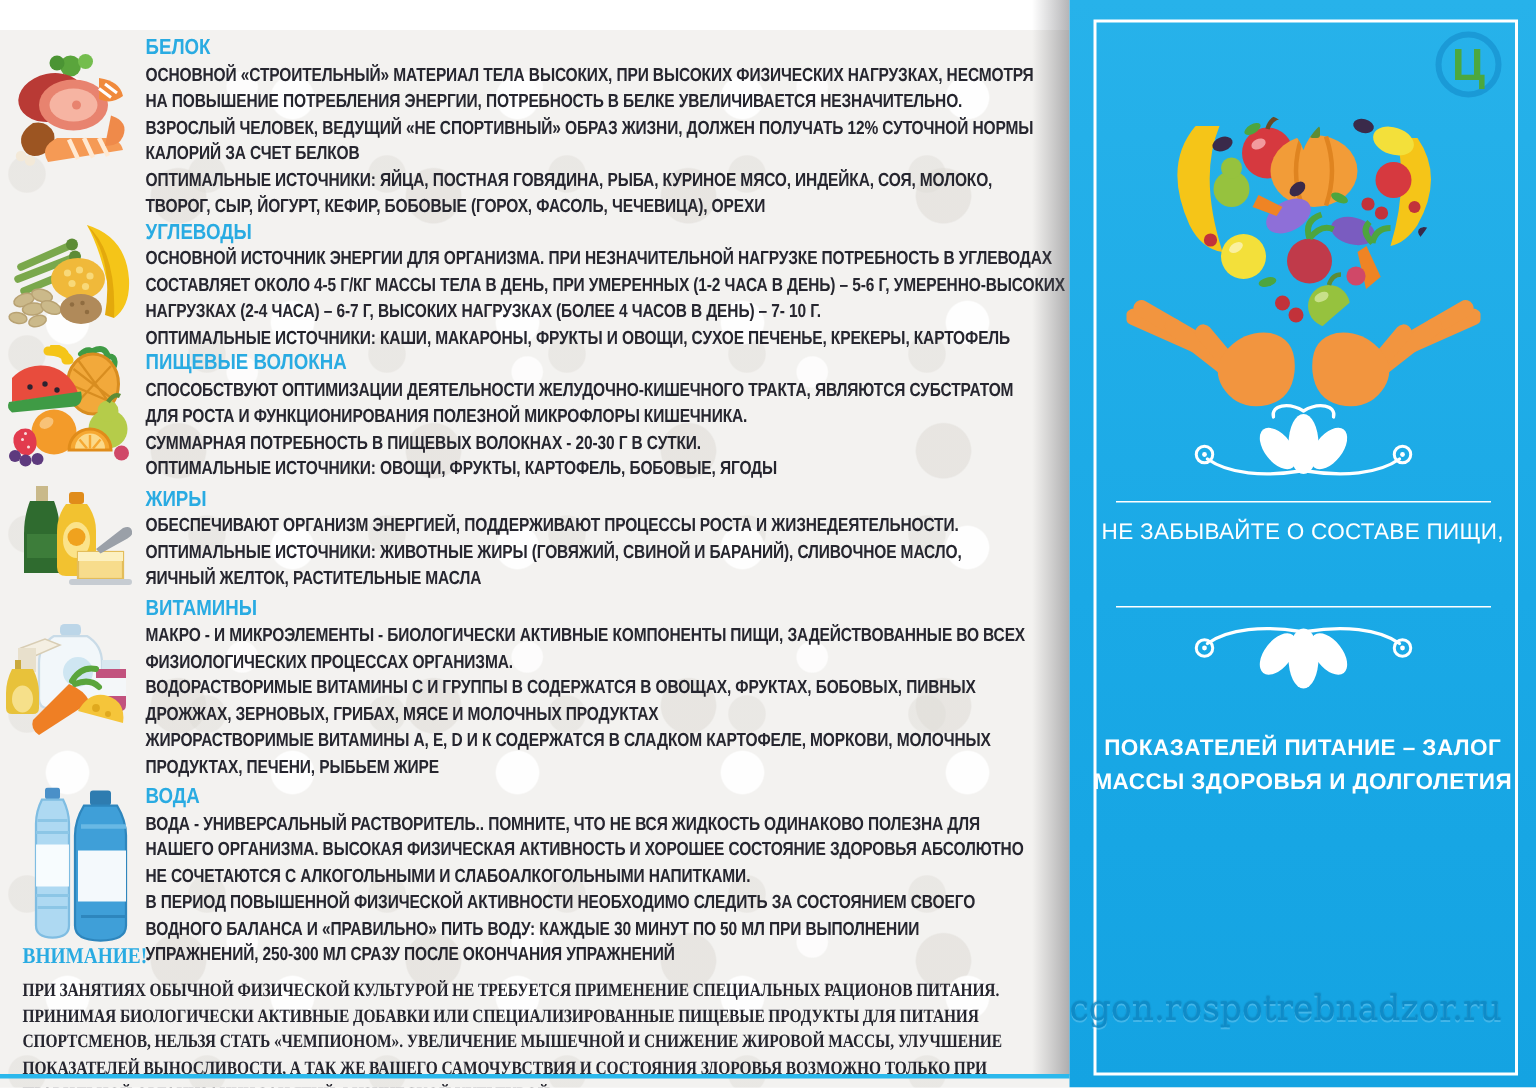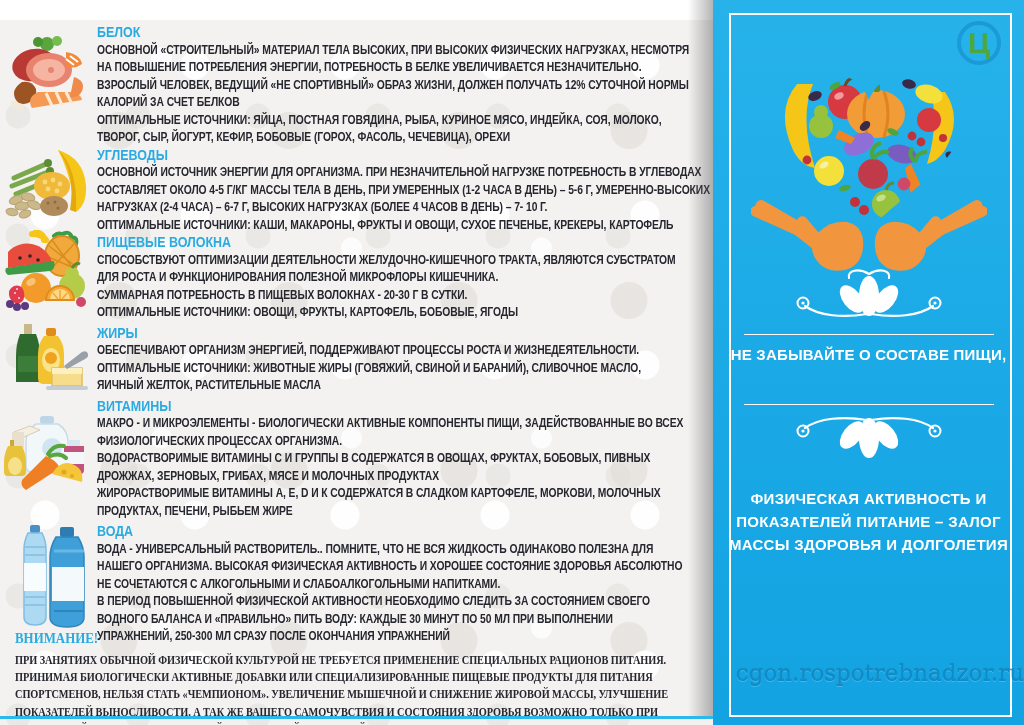--- a/index.html
+++ b/index.html
@@ -59,25 +59,25 @@
   }
   .logo { position:absolute; right:22px; top:20px; width:46px; height:46px; }
   .logo svg { display:block; }
   .heart-wrap   { position:absolute; left:50%; top:68px;  transform:translateX(-50%); }
   .hands-wrap   { position:absolute; left:50%; top:196px; transform:translateX(-50%); }
   .flour1-wrap  { position:absolute; left:50%; top:266px; transform:translateX(-50%); }
   .flour2-wrap  { position:absolute; left:50%; top:410px; transform:translateX(-50%) scaleY(-1); }
   .hr-line { position:absolute; left:31px; width:250px; height:0; border-top:1.5px solid #ffffff; }
   .hr-1 { top:334px; } .hr-2 { top:404px; }
   .quote1 { position:absolute; left:0; top:343px; width:100%; text-align:center; }
-  .quote1 .q-line { color:#ffffff; font-weight:bold; font-size:15px; line-height:24px; letter-spacing:.2px; }
+  .quote1 .q-line { color:#ffffff; font-weight:normal; font-size:15px; line-height:24px; letter-spacing:.2px; }
   .quote2 { position:absolute; left:0; top:487px; width:100%; text-align:center; }
   .quote2 .q-line { color:#ffffff; font-weight:bold; font-size:15px; line-height:23px; letter-spacing:.3px; }
   .watermark {
-    position:absolute; left:0; top:660px; width:100%; text-align:right;
+    position:absolute; left:0; top:660px; width:100%; text-align:left;
     font-family:"DejaVu Serif", serif; font-size:23px; color:#0d86c2; opacity:.8;
     text-shadow:0 1px 0 rgba(255,255,255,.25), 0 -1px 1px rgba(0,50,80,.3);
   }
 </style>
 </head>
 <body>
 
 <div class="content-area">
 
   <div class="icon-slot" style="left:4px; top:12px;">
@@ -416,19 +416,18 @@
         <path d="M82,48 C106,52 130,50 144,40"></path>
       </g>
       <circle cx="14" cy="37" r="5.5" fill="none" stroke="#ffffff" stroke-width="2"></circle>
       <circle cx="14" cy="37" r="1.6" fill="#ffffff"></circle>
       <circle cx="146" cy="37" r="5.5" fill="none" stroke="#ffffff" stroke-width="2"></circle>
       <circle cx="146" cy="37" r="1.6" fill="#ffffff"></circle>
     </svg>
   </div>
 
   <div class="quote2">
-    <div class="q-line">ФИЗИЧЕСКАЯ АКТИВНОСТЬ И</div>
     <div class="q-line">ПОКАЗАТЕЛЕЙ ПИТАНИЕ – ЗАЛОГ</div>
     <div class="q-line">МАССЫ ЗДОРОВЬЯ И ДОЛГОЛЕТИЯ</div>
   </div>
 
   <div class="watermark">cgon.rospotrebnadzor.ru</div>
 </div>
 
 </body></html>

